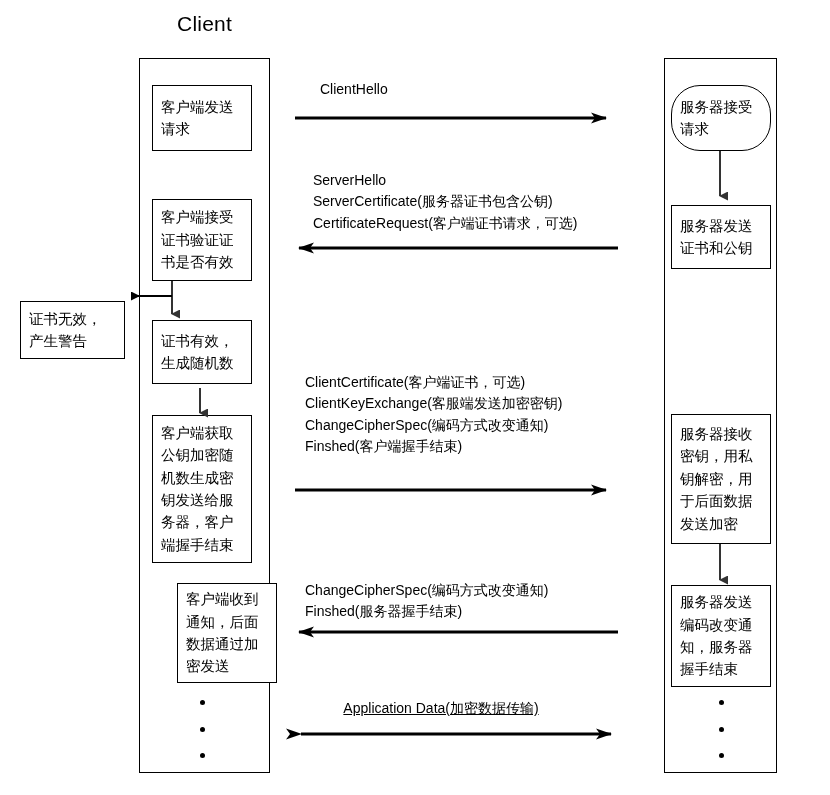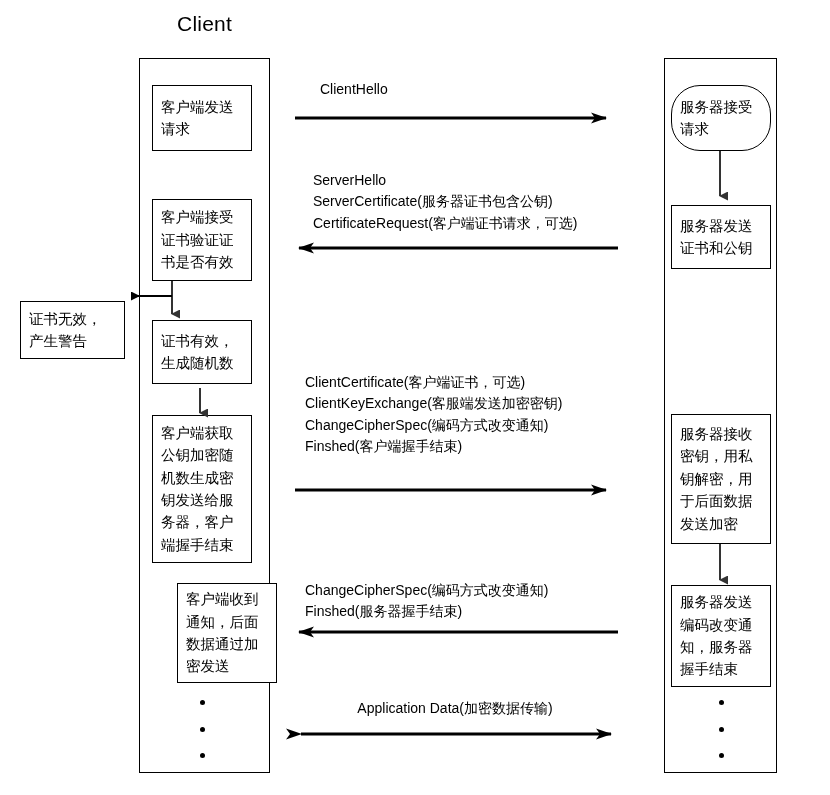--- a/index.html
+++ b/index.html
@@ -242,21 +242,21 @@
 Finshed(服务器握手结束)</div>
   <svg class="abs arrow-svg" style="left:290px; top:620px;" width="340" height="24">
     <defs>
       <marker id="mk-l4" markerWidth="16" markerHeight="12" refX="15" refY="6" orient="auto" markerUnits="userSpaceOnUse">
         <path d="M0,0.5 L16,6 L0,11.5 L4,6 Z" fill="#000"></path>
       </marker>
     </defs>
     <line x1="328" y1="12" x2="9" y2="12" stroke="#000" stroke-width="3.2" marker-end="url(#mk-l4)"></line>
   </svg>
 
-  <div class="abs msg-label centered" style="left:290px; top:698px; width:330px;">Application Data(加密数据传输)</div>
+  <div class="abs msg-label centered" style="left:276px; top:698px; width:330px;text-decoration:underline;">Application Data(加密数据传输)</div>
   <svg class="abs arrow-svg" style="left:285px; top:718px;" width="345" height="30">
     <defs>
       <marker id="mk-r5" markerWidth="16" markerHeight="12" refX="15" refY="6" orient="auto" markerUnits="userSpaceOnUse">
         <path d="M0,0.5 L16,6 L0,11.5 L4,6 Z" fill="#000"></path>
       </marker>
       <marker id="mk-l5" markerWidth="16" markerHeight="12" refX="15" refY="6" orient="auto" markerUnits="userSpaceOnUse">
         <path d="M0,0.5 L16,6 L0,11.5 L4,6 Z" fill="#000"></path>
       </marker>
     </defs>
     <line x1="16" y1="16" x2="326" y2="16" stroke="#000" stroke-width="3.2" marker-end="url(#mk-r5)" marker-start="url(#mk-l5)"></line>

